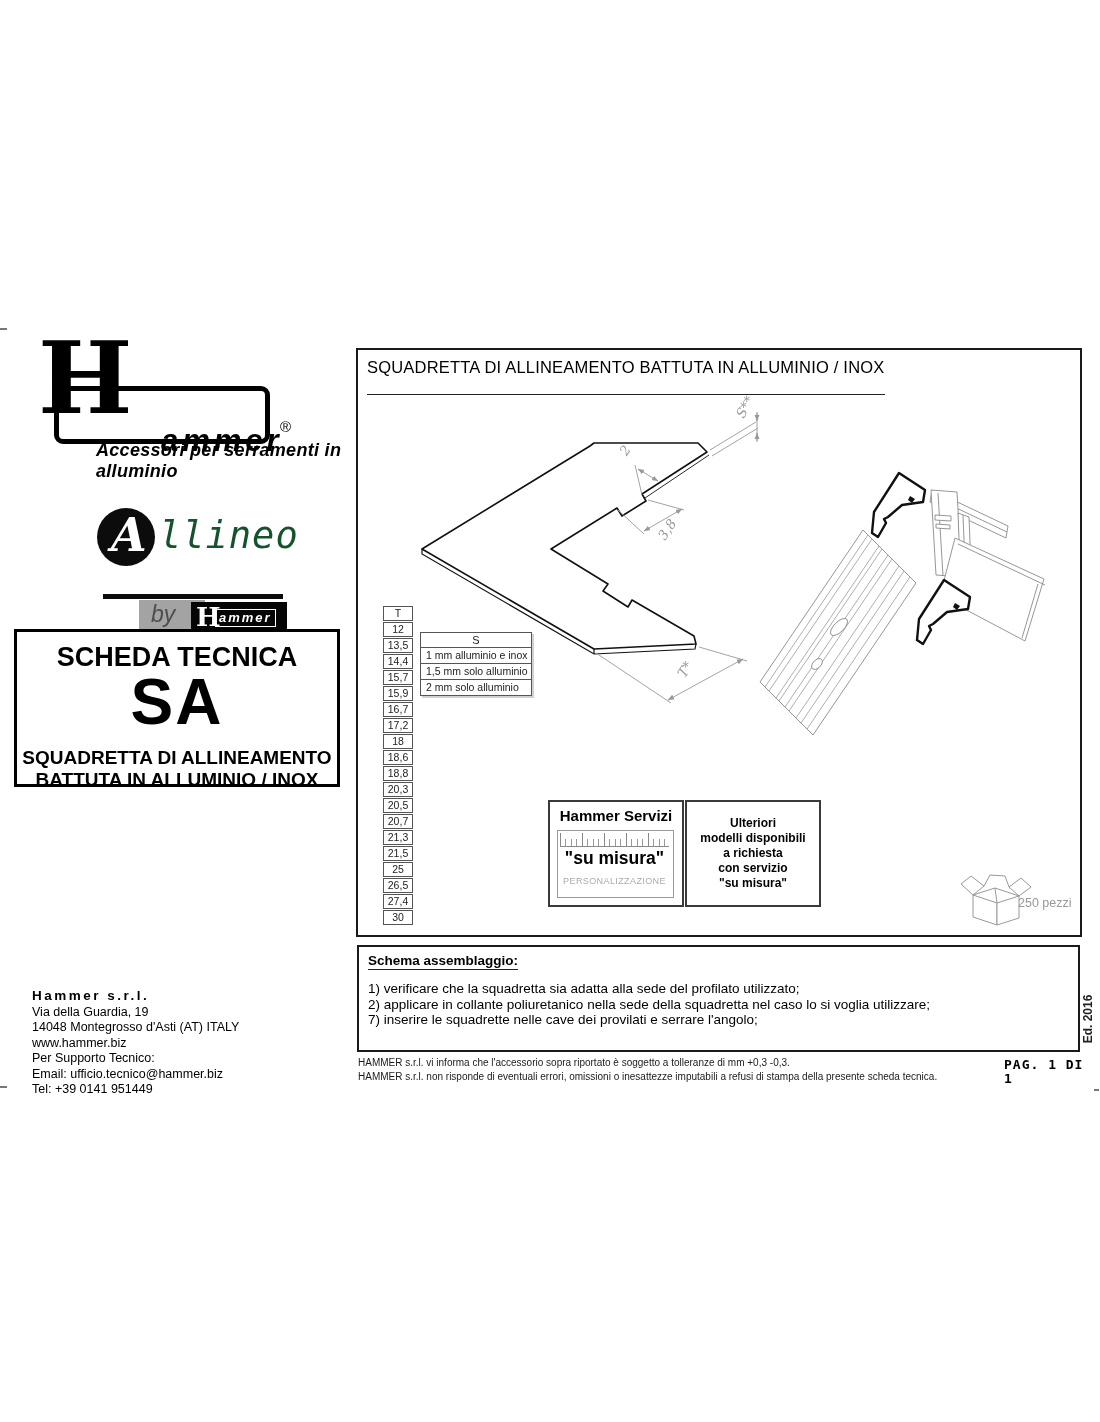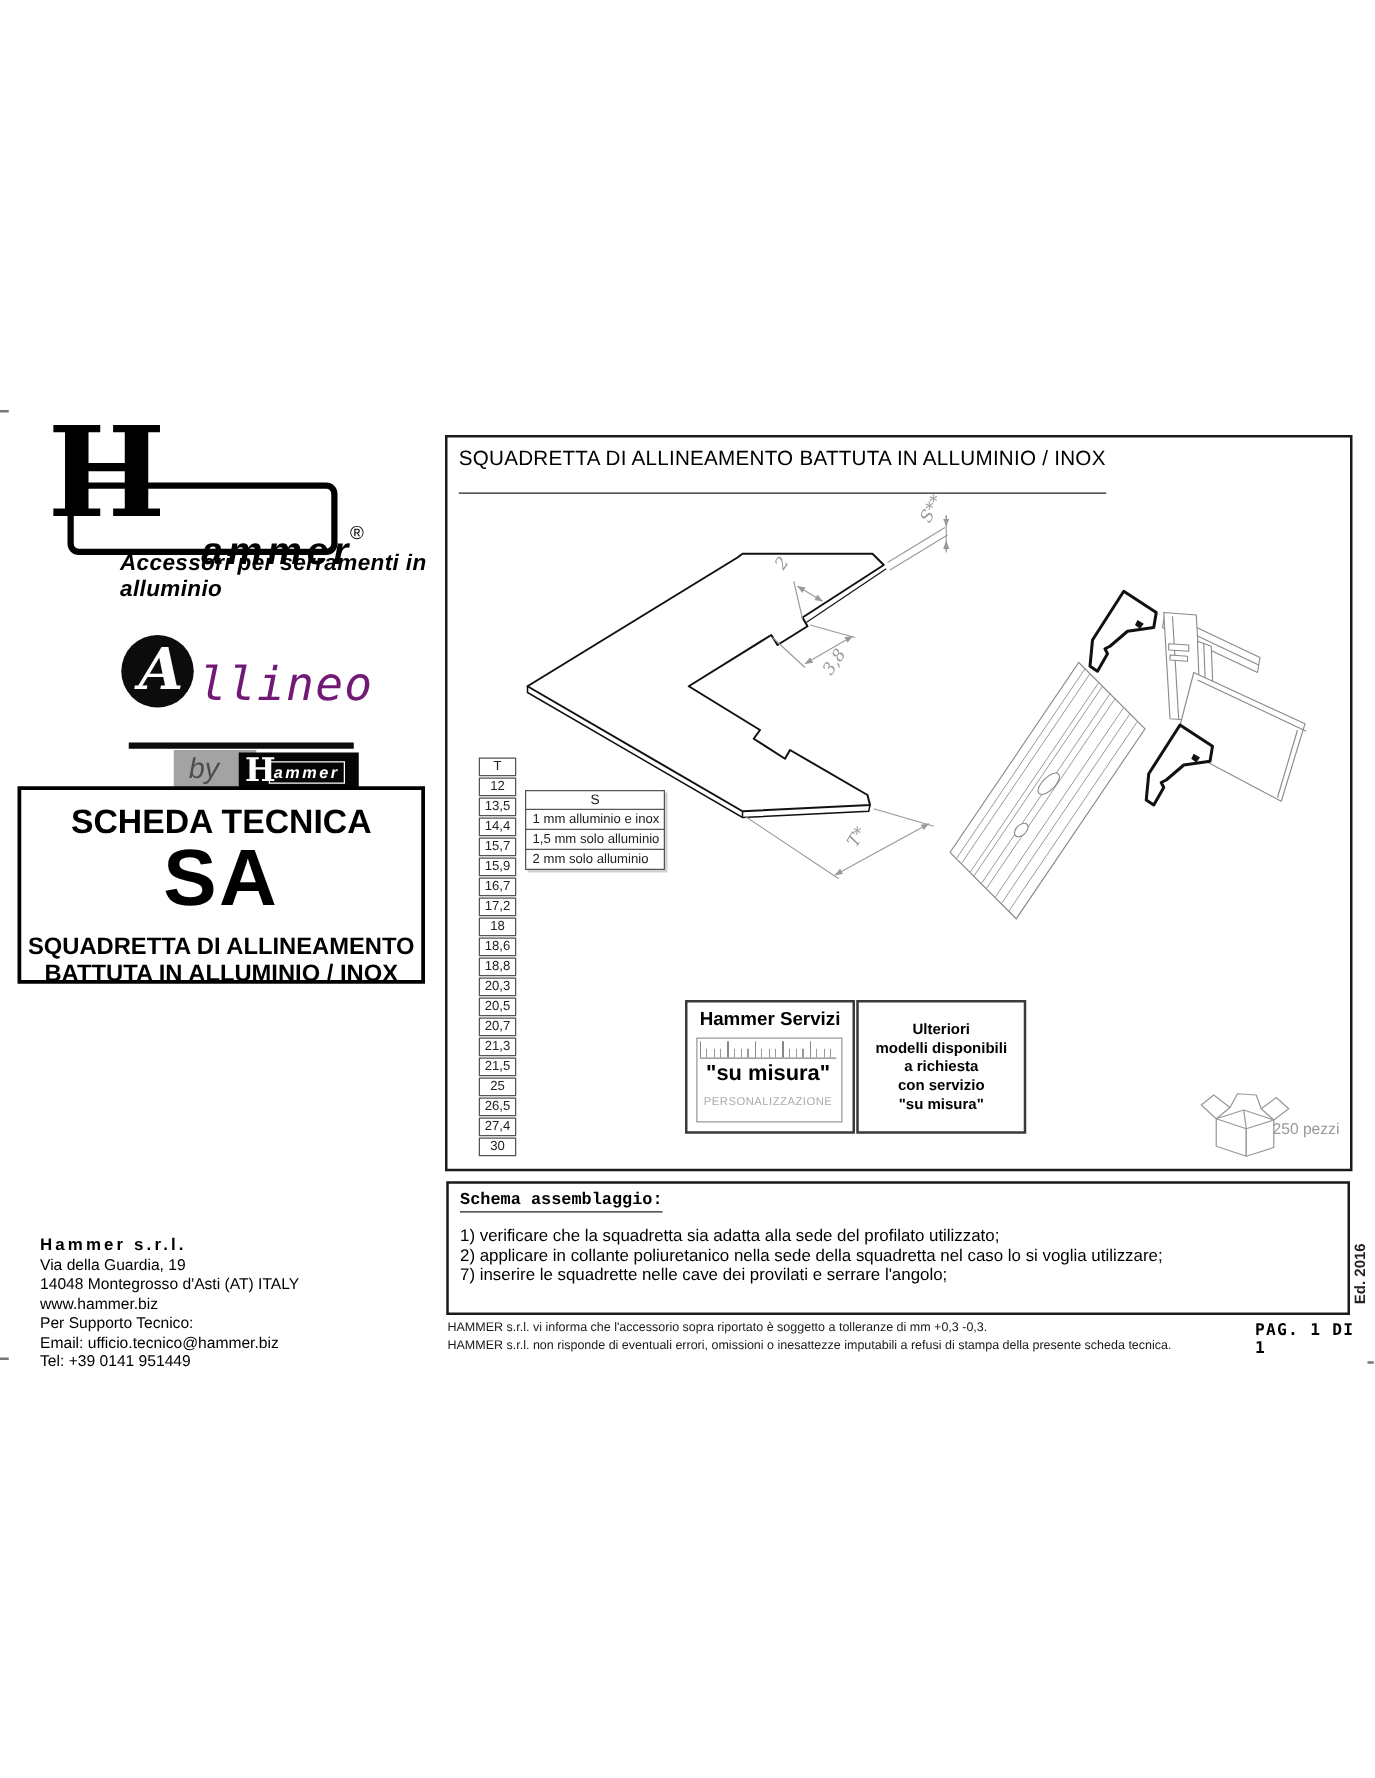--- a/index.html
+++ b/index.html
@@ -13,21 +13,21 @@
   .h-box{position:absolute;left:16px;top:28px;width:206px;height:48px;border:5px solid #000;border-radius:9px;background:#fff;}
   .h-letter{position:absolute;left:0px;top:-30px;font-family:"DejaVu Serif",serif;font-weight:bold;font-size:100px;line-height:100px;letter-spacing:-4px;}
   .h-ammer{position:absolute;left:102px;top:32px;font-weight:bold;font-style:italic;font-size:31px;letter-spacing:4px;}
   .h-reg{position:absolute;left:242px;top:60px;font-size:15px;}
   .h-tagline{position:absolute;left:58px;top:82px;font-style:italic;font-size:18px;letter-spacing:.3px;font-weight:bold;}
 
   
   .allineo{left:95px;top:500px;width:220px;height:140px;}
   .al-disc{position:absolute;left:2px;top:8px;width:58px;height:58px;border-radius:50%;background:#0c0c0c;}
   .al-a{position:absolute;left:16px;top:8px;color:#fff;font-family:"DejaVu Serif",serif;font-style:italic;font-weight:bold;font-size:46px;}
-  .al-rest{position:absolute;left:64px;top:26px;font-family:"DejaVu Sans Mono",monospace;font-style:italic;font-size:37px;letter-spacing:1px;color:#701a75;text-align:right;}
+  .al-rest{position:absolute;left:64px;top:14px;font-family:"DejaVu Sans Mono",monospace;font-style:italic;font-size:37px;letter-spacing:1px;color:#14532d;text-align:right;}
   .al-bar{position:absolute;left:8px;top:94px;width:180px;height:5px;background:#0c0c0c;}
   .al-by-box{position:absolute;left:44px;top:100px;width:66px;height:31px;background:#a3a3a3;}
   .al-by{position:absolute;left:12px;top:1px;color:#4d4d4d;font-style:italic;font-size:23px;}
   .al-mini{position:absolute;left:96px;top:102px;width:96px;height:30px;background:#050505;}
   .al-mini-h{position:absolute;left:5px;top:0px;color:#fff;font-family:"DejaVu Serif",serif;font-weight:bold;font-size:26px;line-height:30px;}
   .al-mini-rest{position:absolute;left:24px;top:7px;color:#fff;font-weight:bold;font-style:italic;font-size:13px;letter-spacing:2px;border:1px solid #fff;padding:0 3px 1px 3px;}
 
   
   .scheda{left:14px;top:629px;width:320px;height:152px;border:3px solid #000;text-align:center;}
   .scheda .l1{margin-top:10px;font-weight:bold;font-size:27px;letter-spacing:0px;}
@@ -61,21 +61,21 @@
   .servizi .quote{position:absolute;left:0;top:17px;width:113px;font-weight:bold;font-size:17.5px;}
   .servizi .sub{position:absolute;left:0;top:45px;width:113px;color:#ababab;font-size:9px;letter-spacing:.4px;}
 
   .ulteriori{position:absolute;left:327px;top:450px;width:132px;height:103px;border:2px solid #3a3a3a;background:#fff;
              text-align:center;font-weight:bold;font-size:12px;line-height:15px;padding-top:0;}
   .ulteriori .inner{margin-top:14px;}
   .pezzi{position:absolute;left:660px;top:546px;color:#999;font-size:12.5px;}
 
   
   .schema{left:357px;top:945px;width:719px;height:103px;border:2px solid #1a1a1a;}
-  .schema .ti{position:absolute;left:9px;top:6px;font-weight:bold;font-size:13.5px;border-bottom:1.4px solid #222;padding-bottom:1px;font-family:Liberation Mono, monospace;}
+  .schema .ti{position:absolute;left:9px;top:6px;font-weight:bold;font-size:13.5px;border-bottom:1.4px solid #222;padding-bottom:1px;}
   .schema .steps{position:absolute;left:9px;top:34px;font-size:13.5px;line-height:15.5px;}
 
   .ed2016{left:1053px;top:1012px;width:70px;text-align:center;font-weight:bold;font-size:12px;color:#222;
           transform:rotate(-90deg);}
   .disclaimer{left:358px;top:1056px;width:660px;font-size:10px;line-height:13.5px;color:#1a1a1a;}
   .pag{left:1004px;top:1058px;font-family:"DejaVu Sans Mono",monospace;font-weight:bold;font-size:13px;line-height:14px;letter-spacing:1px;}
 </style>
 </head>
 <body>
 

